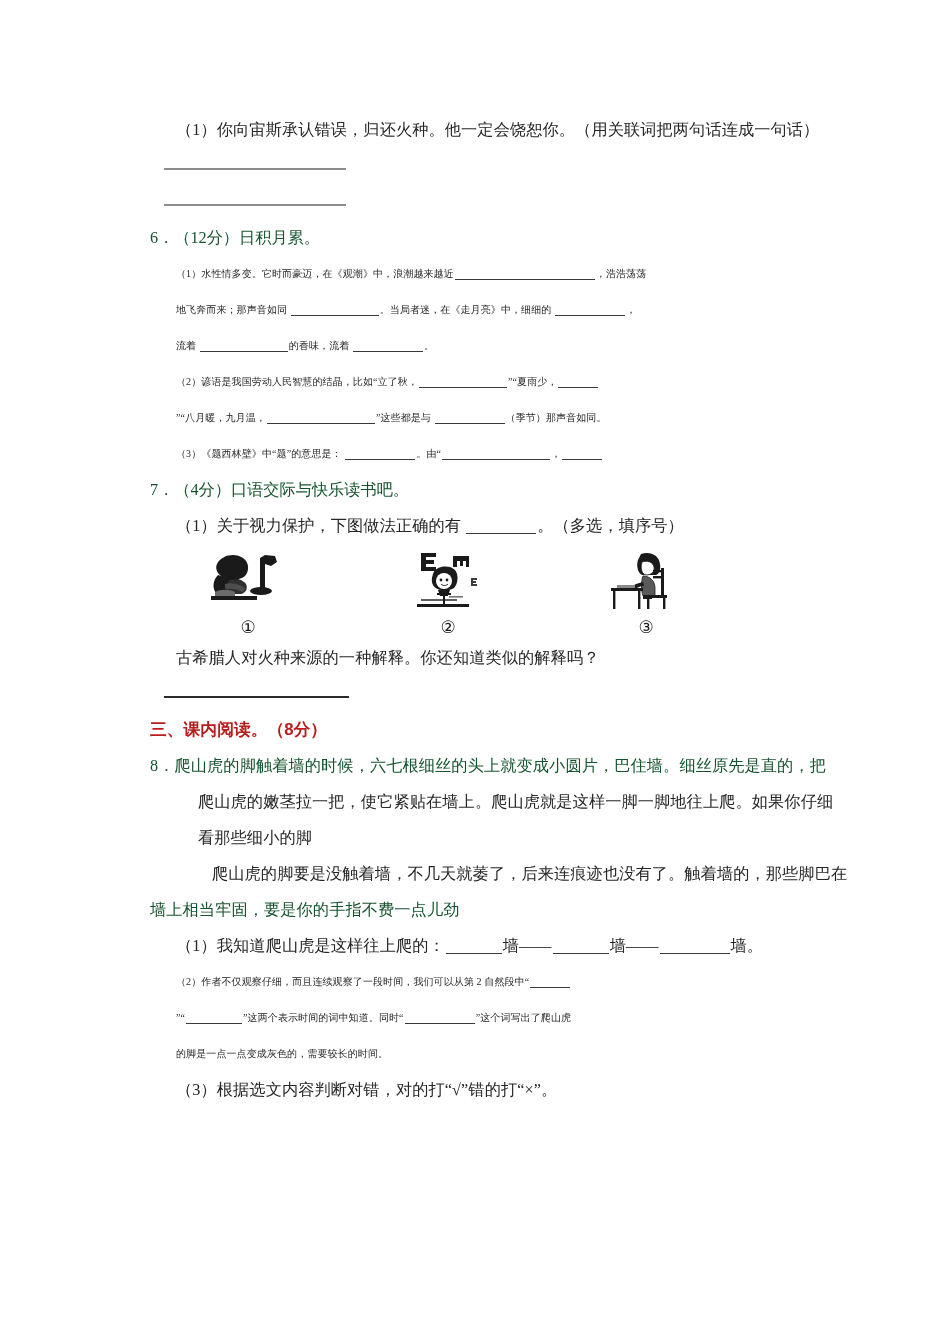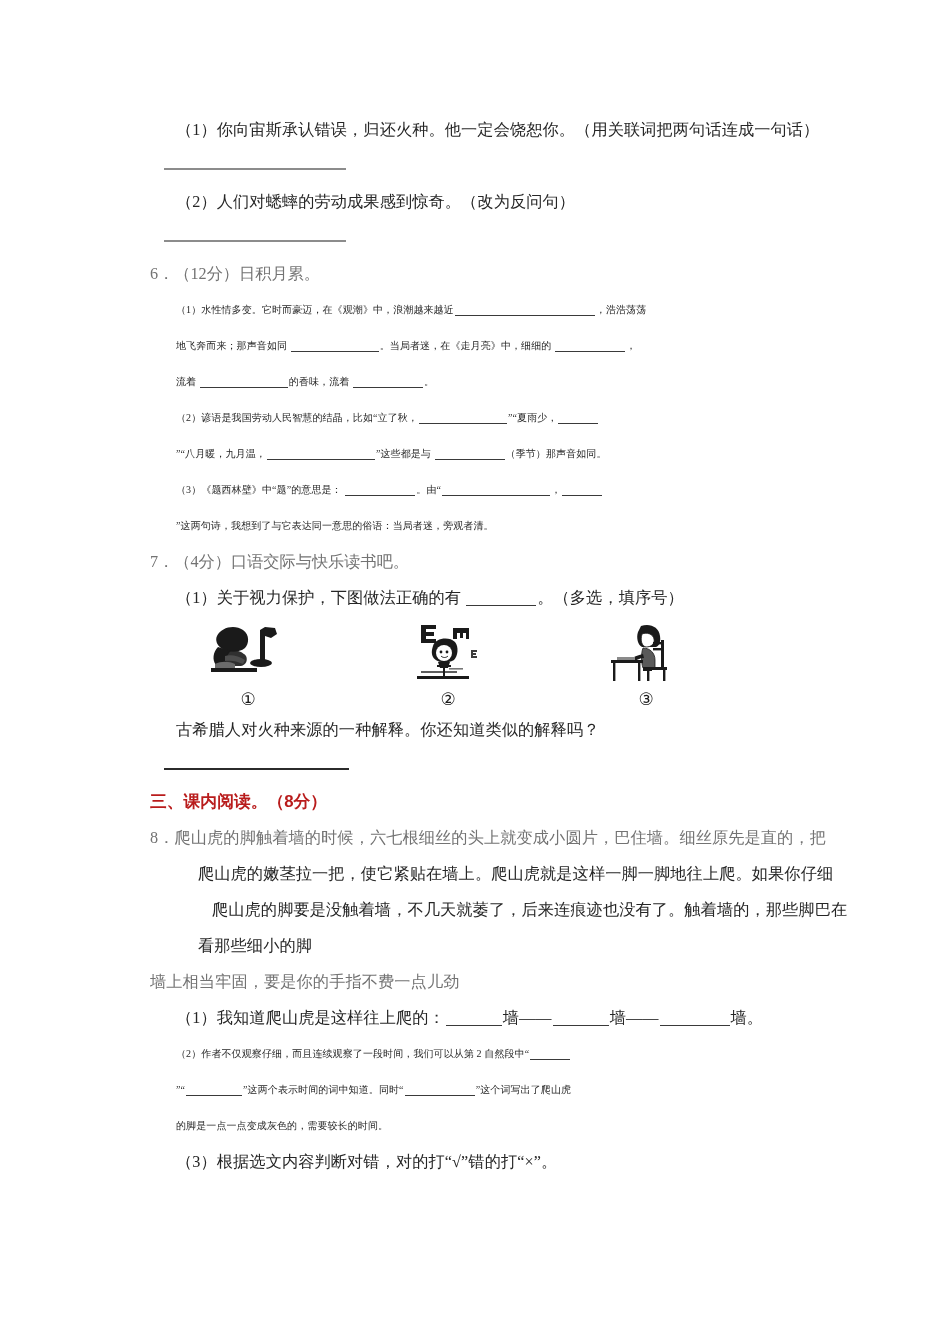--- a/index.html
+++ b/index.html
@@ -39,21 +39,21 @@
     color: #262626;
     letter-spacing: 0.1px;
   }
   .indent-1 { padding-left: 8px; }
   .indent-2 { padding-left: 30px; }
   .indent-3 { padding-left: 44px; }
 
   .num-head {
     font-size: 16.2px;
     line-height: 36px;
-    color: #737373;
+    color: #14532d;
     margin-left: -18px;
   }
 
   
   .ans-rule {
     height: 36px;
     position: relative;
   }
   .ans-rule::after {
     content: "";
@@ -121,39 +121,37 @@
 <body>
 
 <div id="page">
   <div class="content">
 
     <div style="height:112px"></div>
 
     <div class="q-line indent-1">（1）你向宙斯承认错误，归还火种。他一定会饶恕你。（用关联词把两句话连成一句话）</div>
     <div class="ans-rule"></div>
 
-    <div class="q-line indent-1">（2）人们对蟋蟀的劳动成果感到惊奇。（改为反问句）</div>
     <div class="ans-rule"></div>
 
     <div class="num-head"><span>6．</span><span>（12分）日积月累。</span></div>
 
     <div class="wrapline indent-1">
       <span>（1）水性情多变。它时而豪迈，在《观潮》中，浪潮越来越近</span><span class="blank b-xxl"></span><span>，浩浩荡荡</span><br>
       <span>地飞奔而来；那声音如同</span>&nbsp;<span class="blank b-l"></span><span>。当局者迷，在《走月亮》中，细细的</span>&nbsp;<span class="blank b-m"></span><span>，</span><br>
       <span>流着</span>&nbsp;<span class="blank b-l"></span><span>的香味，流着</span>&nbsp;<span class="blank b-m"></span><span>。</span>
     </div>
 
     <div class="wrapline indent-1">
       <span>（2）谚语是我国劳动人民智慧的结晶，比如“立了秋，</span><span class="blank b-l"></span><span>”“夏雨少，</span><span class="blank b-xs"></span><br>
       <span>”“八月暖，九月温，</span><span class="blank b-xl"></span><span>”这些都是与</span>&nbsp;<span class="blank b-m"></span><span>（季节）那声音如同。</span>
     </div>
 
     <div class="wrapline indent-1">
       <span>（3）《题西林壁》中“题”的意思是：</span>&nbsp;<span class="blank b-m"></span><span>。由“</span><span class="blank b-xl"></span><span>，</span><span class="blank b-xs"></span><br>
-      <span>”这两句诗，我想到了与它表达同一意思的俗语：当局者迷，旁观者清。</span>
     </div>
 
     <div class="num-head"><span>7．</span><span>（4分）口语交际与快乐读书吧。</span></div>
 
     <div class="q-line indent-1">
       <span>（1）关于视力保护，下图做法正确的有</span>&nbsp;<span class="blank b-m"></span><span>。（多选，填序号）</span>
     </div>
 
     <div class="pic-row">
 
@@ -241,23 +239,23 @@
 
     </div>
 
     <div class="q-line indent-1">古希腊人对火种来源的一种解释。你还知道类似的解释吗？</div>
     <div class="ans-rule dark"></div>
 
     <div class="section-head">三、课内阅读。（8分）</div>
 
     <div class="q-line num-head"><span>8．</span><span>爬山虎的脚触着墙的时候，六七根细丝的头上就变成小圆片，巴住墙。细丝原先是直的，把</span></div>
     <div class="q-line indent-2">爬山虎的嫩茎拉一把，使它紧贴在墙上。爬山虎就是这样一脚一脚地往上爬。如果你仔细</div>
+    <div class="q-line indent-2">看那些细小的脚</div>
+
     <div class="q-line indent-3">爬山虎的脚要是没触着墙，不几天就萎了，后来连痕迹也没有了。触着墙的，那些脚巴在</div>
-
-    <div class="q-line indent-2">看那些细小的脚</div>
     <div class="q-line num-head">墙上相当牢固，要是你的手指不费一点儿劲</div>
 
     <div class="q-line indent-1">
       <span>（1）我知道爬山虎是这样往上爬的：</span><span class="blank b-s"></span><span>墙——</span><span class="blank b-s"></span><span>墙——</span><span class="blank b-m"></span><span>墙。</span>
     </div>
 
     <div class="wrapline indent-1">
       <span>（2）作者不仅观察仔细，而且连续观察了一段时间，我们可以从第 2 自然段中“</span><span class="blank b-xs"></span><br>
       <span>”“</span><span class="blank b-s"></span><span>”这两个表示时间的词中知道。同时“</span><span class="blank b-m"></span><span>”这个词写出了爬山虎</span><br>
       <span>的脚是一点一点变成灰色的，需要较长的时间。</span>

